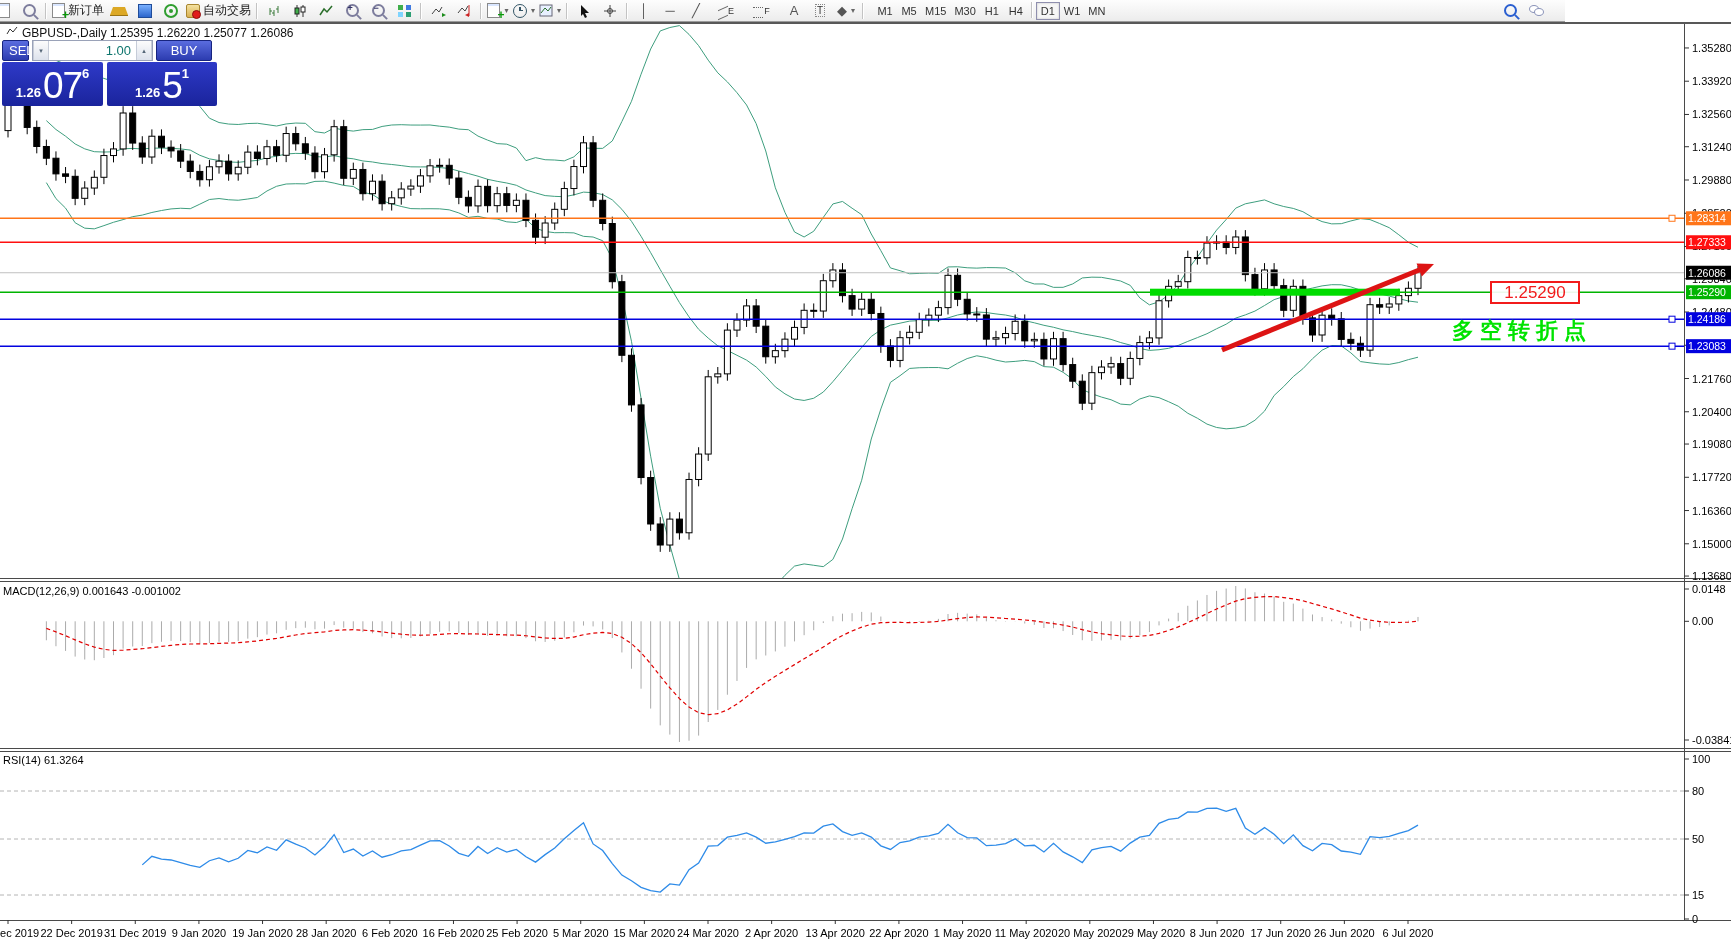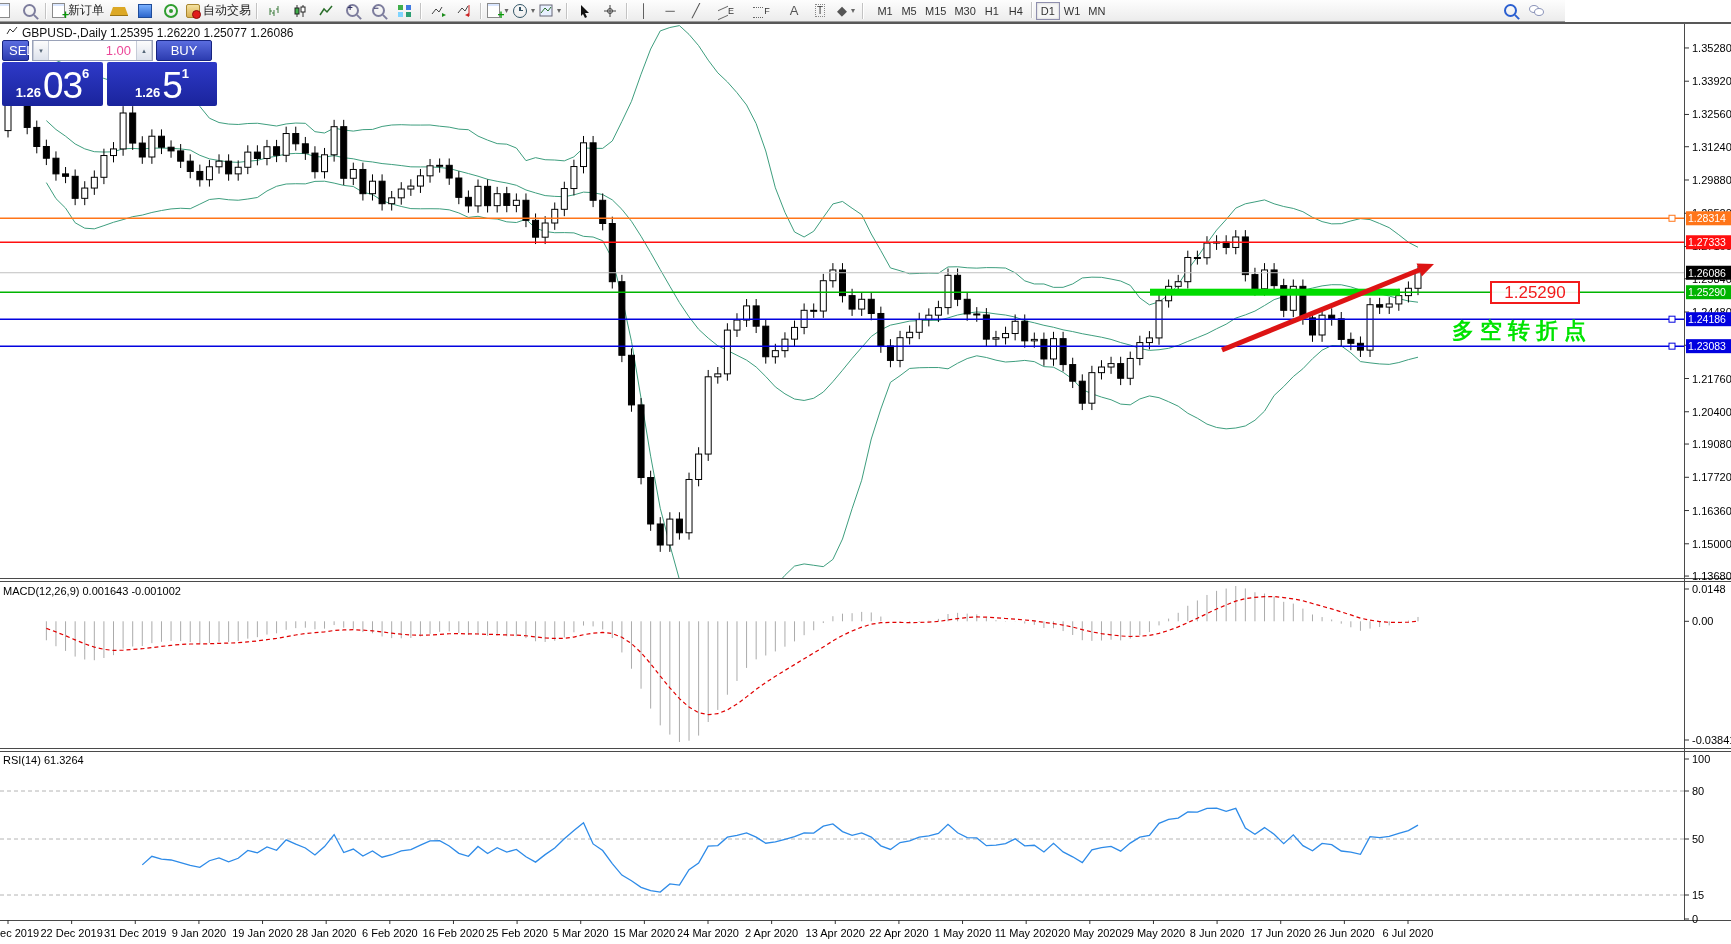--- a/index.html
+++ b/index.html
@@ -71,21 +71,21 @@
   
   .trade-panel{position:absolute;left:2px;top:16px;width:216px;}
   .tp-row1{display:flex;gap:3px;height:21px;}
   .tp-btn{border:1px solid #17247f;border-radius:2px;color:#fff;font-size:13px;
     background:linear-gradient(#5a6cdf,#2c3cb0);font-family:"Liberation Sans",sans-serif;}
   .tp-btn.sell{width:27px;}
   .tp-btn.buy{width:56px;}
   .tp-spinner{display:flex;width:119px;border:1px solid #9aa2b8;background:#fff;}
   .sp-btn{width:16px;border:none;border-left:1px solid #c6ccd8;border-right:1px solid #c6ccd8;
     background:linear-gradient(#fcfcfc,#dde2ec);font-size:7px;color:#567;padding:0;}
-  .sp-val{flex:1;text-align:right;font-size:13px;line-height:19px;padding-right:5px;color:#ec4899;}
+  .sp-val{flex:1;text-align:right;font-size:13px;line-height:19px;padding-right:5px;color:#0f766e;}
   .tp-row2{display:flex;gap:4px;margin-top:1px;height:44px;}
   .tp-price{color:#fff;border-radius:2px;background:linear-gradient(#2e3ac8,#1a249c);
     display:flex;align-items:flex-end;justify-content:center;padding-bottom:2px;position:relative;}
   .tp-price.sell{width:101px;}
   .tp-price.buy{width:110px;}
   .tp-small{font-size:13px;font-weight:bold;margin-right:2px;margin-bottom:4px;}
   .tp-big{font-size:37px;line-height:37px;letter-spacing:-1px;}
   .tp-sup{font-size:13px;font-weight:bold;align-self:flex-start;margin-top:4px;}
   
   .callout{position:absolute;left:1490px;top:257px;width:86px;height:19px;border:2px solid #f21b1b;
@@ -854,21 +854,21 @@
         <div class="tp-spinner">
           <button class="sp-btn"><span>▾</span></button>
           <div class="sp-val">1.00</div>
           <button class="sp-btn"><span>▴</span></button>
         </div>
         <button class="tp-btn buy">BUY</button>
       </div>
       <div class="tp-row2">
         <div class="tp-price sell">
           <span class="tp-small">1.26</span>
-            <span class="tp-big">03</span>
+            <span class="tp-big">07</span>
             <span class="tp-sup">6</span>
         </div>
         <div class="tp-price buy">
           <span class="tp-small">1.26</span>
             <span class="tp-big">5</span>
             <span class="tp-sup">1</span>
         </div>
       </div>
     </div>
 

